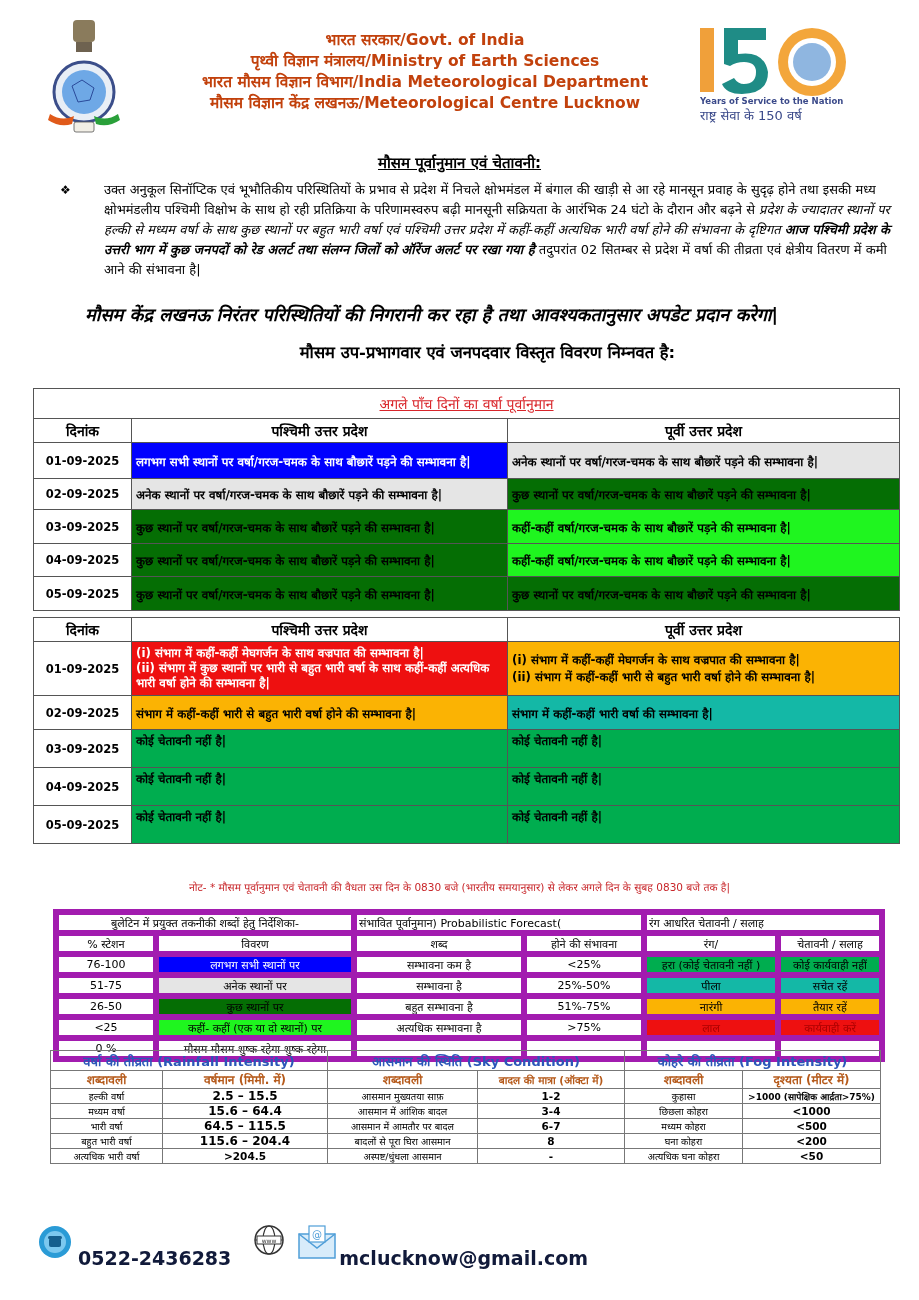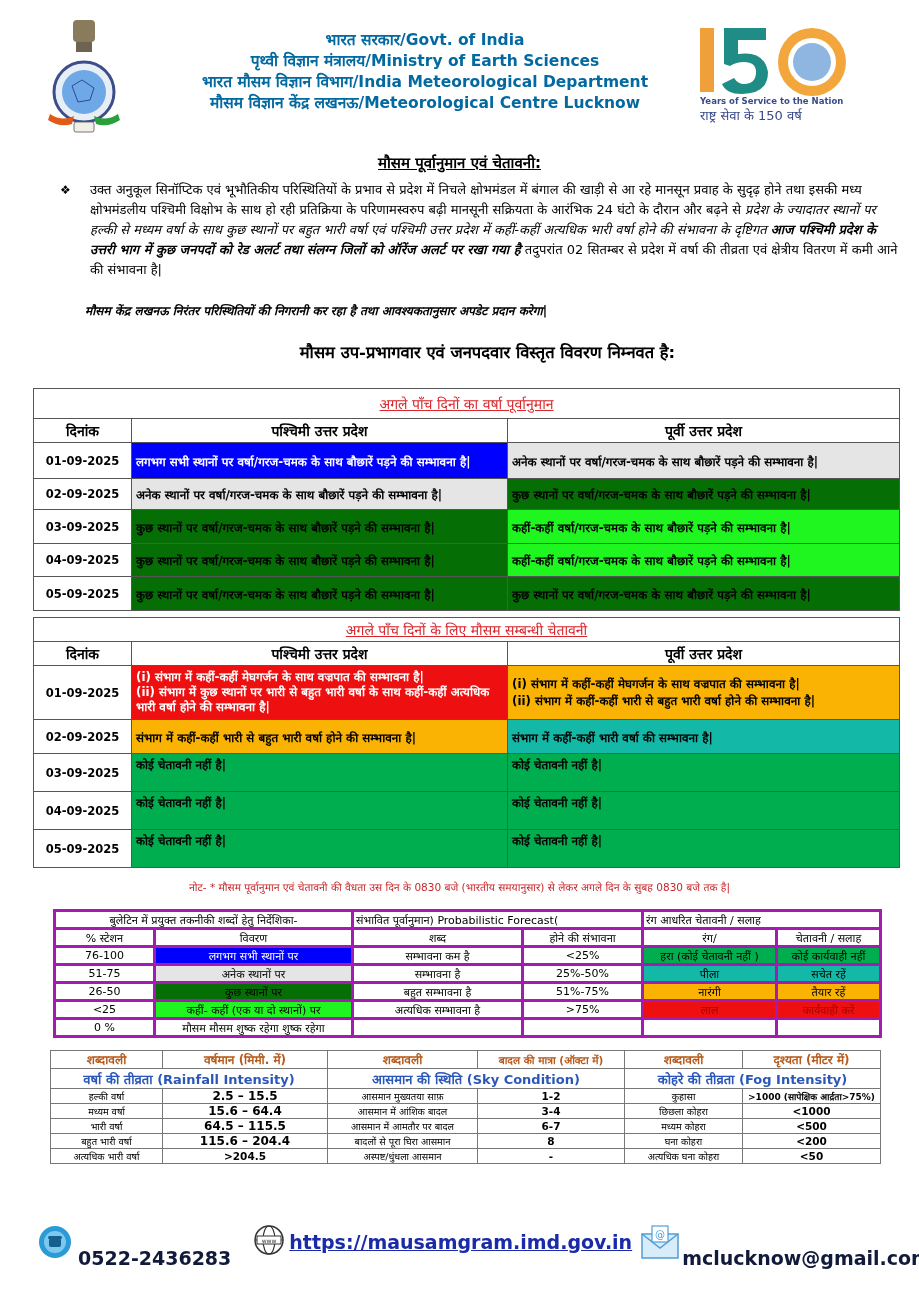--- a/index.html
+++ b/index.html
@@ -2,32 +2,32 @@
 <html><head>
 <meta charset="utf-8">
 <style>
   * { box-sizing: border-box; margin: 0; padding: 0; }
   body { width: 919px; height: 1300px; background: #ffffff; font-family: "DejaVu Sans", sans-serif; color: #000; position: relative; overflow: hidden; }
   .abs { position: absolute; }
 
   
   .emblem { left: 42px; top: 18px; width: 85px; height: 118px; }
   .hdr-lines { left: 175px; top: 30px; width: 500px; text-align: center; }
-  .hdr-line { color: #0369a1; font-weight: bold; font-size: 15.5px; line-height: 21px; white-space: nowrap; }
+  .hdr-line { color: #c2410c; font-weight: bold; font-size: 15.5px; line-height: 21px; white-space: nowrap; }
   .logo150 { left: 694px; top: 20px; width: 160px; height: 100px; }
   .logo-caption1 { left: 700px; top: 96px; width: 150px; font-size: 8.5px; font-weight: bold; color: #3b4a8a; white-space: nowrap; }
   .logo-caption2 { left: 700px; top: 106px; width: 150px; font-size: 13px; color: #3b4a8a; white-space: nowrap; }
 
   .title { left: 0; top: 152px; width: 919px; text-align: center; font-weight: bold; font-size: 15px; text-decoration: underline; }
   .para { left: 60px; top: 180px; width: 845px; font-size: 13px; line-height: 20px; }
   .para .bullet { position: absolute; left: 0; top: 0; font-size: 12px; }
-  .para .text { margin-left: 30px; display: block; }
+  .para .text { margin-left: 44px; display: block; }
   .para i { font-style: italic; }
   .para b { font-weight: bold; font-style: italic; }
-  .monitor { left: 85px; top: 302px; width: 800px; font-size: 12px; font-weight: bold; font-style: italic; white-space: nowrap; }
+  .monitor { left: 85px; top: 302px; width: 800px; font-size: 18px; font-weight: bold; font-style: italic; white-space: nowrap; }
   .subtitle { left: 0; top: 340px; width: 919px; text-align: center; font-weight: bold; font-size: 16.5px; margin-left: 28px; }
 
   
   table { border-collapse: collapse; }
   .ftable { position: absolute; left: 33px; width: 866px; table-layout: fixed; }
   .ftable td { border: 1px solid #555; font-size: 11.8px; font-weight: bold; padding: 2px 4px; vertical-align: middle; }
   .ftable .cap { text-align: center; color: #d9262b; font-weight: normal; font-size: 14px; text-decoration: underline; height: 30px; }
   .ftable .hd { text-align: center; font-size: 14px; height: 24px; }
   .ftable .date { text-align: center; font-size: 11.5px; }
   .c-blue { background: #0000ff; color: #fff; }
@@ -37,21 +37,21 @@
   .c-red { background: #ee1010; color: #fff; }
   .c-orange { background: #fbb303; color: #000; }
   .c-yellow { background: #14b8a6; color: #000; }
   .c-green { background: #00ad4f; color: #000; }
   .wcell-top { vertical-align: top !important; }
 
   .note { left: 0; top: 880px; width: 919px; text-align: center; color: #c8262a; font-size: 10.5px; }
 
   
   .gtable { position: absolute; table-layout: fixed; }
-  .gtable td { border: 3px solid #a21caf; font-size: 11px; text-align: center; height: 15.5px; padding: 0 2px; white-space: nowrap; overflow: hidden; }
+  .gtable td { border: 6px solid #a21caf; font-size: 11px; text-align: center; height: 15.5px; padding: 0 2px; white-space: nowrap; overflow: hidden; }
   .gtable .left { text-align: left; }
 
   
   .itable { position: absolute; left: 50px; top: 1050px; width: 830px; table-layout: fixed; }
   .itable td { border: 1px solid #777; font-size: 9.5px; text-align: center; height: 15px; white-space: nowrap; overflow: hidden; }
   .itable .ih { color: #2b57b8; font-weight: bold; font-size: 13px; height: 20px; }
   .itable .sh { color: #b65b1c; font-weight: bold; font-size: 12px; height: 17px; }
   .itable .bv { font-weight: bold; font-size: 10.5px; }
 
   
@@ -147,23 +147,20 @@
 </tbody>
   </table>
 
 <table class="ftable" style="top:617px;">
   <colgroup>
       <col style="width:98px">
       <col style="width:376px">
       <col style="width:392px">
     </colgroup>
   <tbody>
-      <tr>
-        <td colspan="3" class="cap" style="height:24px">अगले पाँच दिनों के लिए मौसम सम्बन्धी चेतावनी</td>
-      </tr>
   <tr>
     <td class="hd">दिनांक</td>
     <td class="hd">पश्चिमी उत्तर प्रदेश</td>
     <td class="hd">पूर्वी उत्तर प्रदेश</td>
   </tr>
   <tr style="height:54px">
     <td class="date">01-09-2025</td>
     <td class="c-red" style="line-height:15px">
       <div>(i) संभाग में कहीं-कहीं मेघगर्जन के साथ वज्रपात की सम्भावना है|</div>
       <div>(ii) संभाग में कुछ स्थानों पर भारी से बहुत भारी वर्षा के साथ कहीं-कहीं अत्यधिक भारी वर्षा होने की सम्भावना है|</div>
@@ -268,31 +265,31 @@
   <colgroup>
     <col style="width:112px">
       <col style="width:165px">
       <col style="width:150px">
       <col style="width:147px">
       <col style="width:118px">
       <col style="width:138px">
   </colgroup>
   <tbody>
       <tr>
+    <td colspan="2" class="ih">वर्षा की तीव्रता  (Rainfall Intensity)</td>
+    <td colspan="2" class="ih">आसमान की स्थिति (Sky Condition)</td>
+    <td colspan="2" class="ih">कोहरे की तीव्रता (Fog Intensity)</td>
+  </tr>
+  <tr>
     <td class="sh">शब्दावली</td>
     <td class="sh">वर्षमान (मिमी. में)</td>
     <td class="sh">शब्दावली</td>
     <td class="sh" style="font-size:10.5px">बादल की मात्रा (ऑक्टा में)</td>
     <td class="sh">शब्दावली</td>
     <td class="sh">दृश्यता (मीटर में)</td>
-  </tr>
-  <tr>
-    <td colspan="2" class="ih">वर्षा की तीव्रता  (Rainfall Intensity)</td>
-    <td colspan="2" class="ih">आसमान की स्थिति (Sky Condition)</td>
-    <td colspan="2" class="ih">कोहरे की तीव्रता (Fog Intensity)</td>
   </tr>
   <tr>
     <td>हल्की वर्षा</td>
     <td class="bv" style="font-size:12px">2.5 – 15.5</td>
     <td>आसमान मुख्यतया साफ़</td>
     <td class="bv">1-2</td>
     <td>कुहासा</td>
     <td class="bv" style="font-size:9px">&gt;1000 (सापेक्षिक आर्द्रता&gt;75%)</td>
   </tr>
   <tr>
@@ -342,21 +339,20 @@
   <span class="txt">0522-2436283</span>
   <span style="display:inline-block;width:36px;height:36px;margin-left:20px;margin-right:2px;">
     <svg width="36" height="36" viewBox="0 0 36 36">
         <circle cx="18" cy="16" r="14" fill="none" stroke="#333" stroke-width="1.5"></circle>
         <ellipse cx="18" cy="16" rx="6" ry="14" fill="none" stroke="#333" stroke-width="1.2"></ellipse>
         <line x1="4" y1="16" x2="32" y2="16" stroke="#333" stroke-width="1"></line>
         <rect x="6" y="12" width="24" height="8" fill="#fff" stroke="#333" stroke-width="1"></rect>
         <text x="18" y="19" font-size="6" text-anchor="middle" font-family="DejaVu Sans, sans-serif" fill="#333">www</text>
       </svg>
   </span>
-  <a href="#">https://mausamgram.imd.gov.in</a>
   <span style="display:inline-block;width:40px;height:36px;margin-left:8px;margin-right:2px;">
     <svg width="40" height="36" viewBox="0 0 40 36">
         <rect x="2" y="10" width="36" height="24" fill="#d8ecfa" stroke="#4f9ed8" stroke-width="1.5"></rect>
         <path d="M2 10 L20 24 L38 10" fill="none" stroke="#4f9ed8" stroke-width="1.5"></path>
         <rect x="12" y="2" width="16" height="16" fill="#fff" stroke="#4f9ed8" stroke-width="1.2"></rect>
         <text x="20" y="14" font-size="10" text-anchor="middle" font-family="DejaVu Sans, sans-serif" fill="#4f9ed8">@</text>
       </svg>
   </span>
   <span class="txt">mclucknow@gmail.com</span>
 </div>

